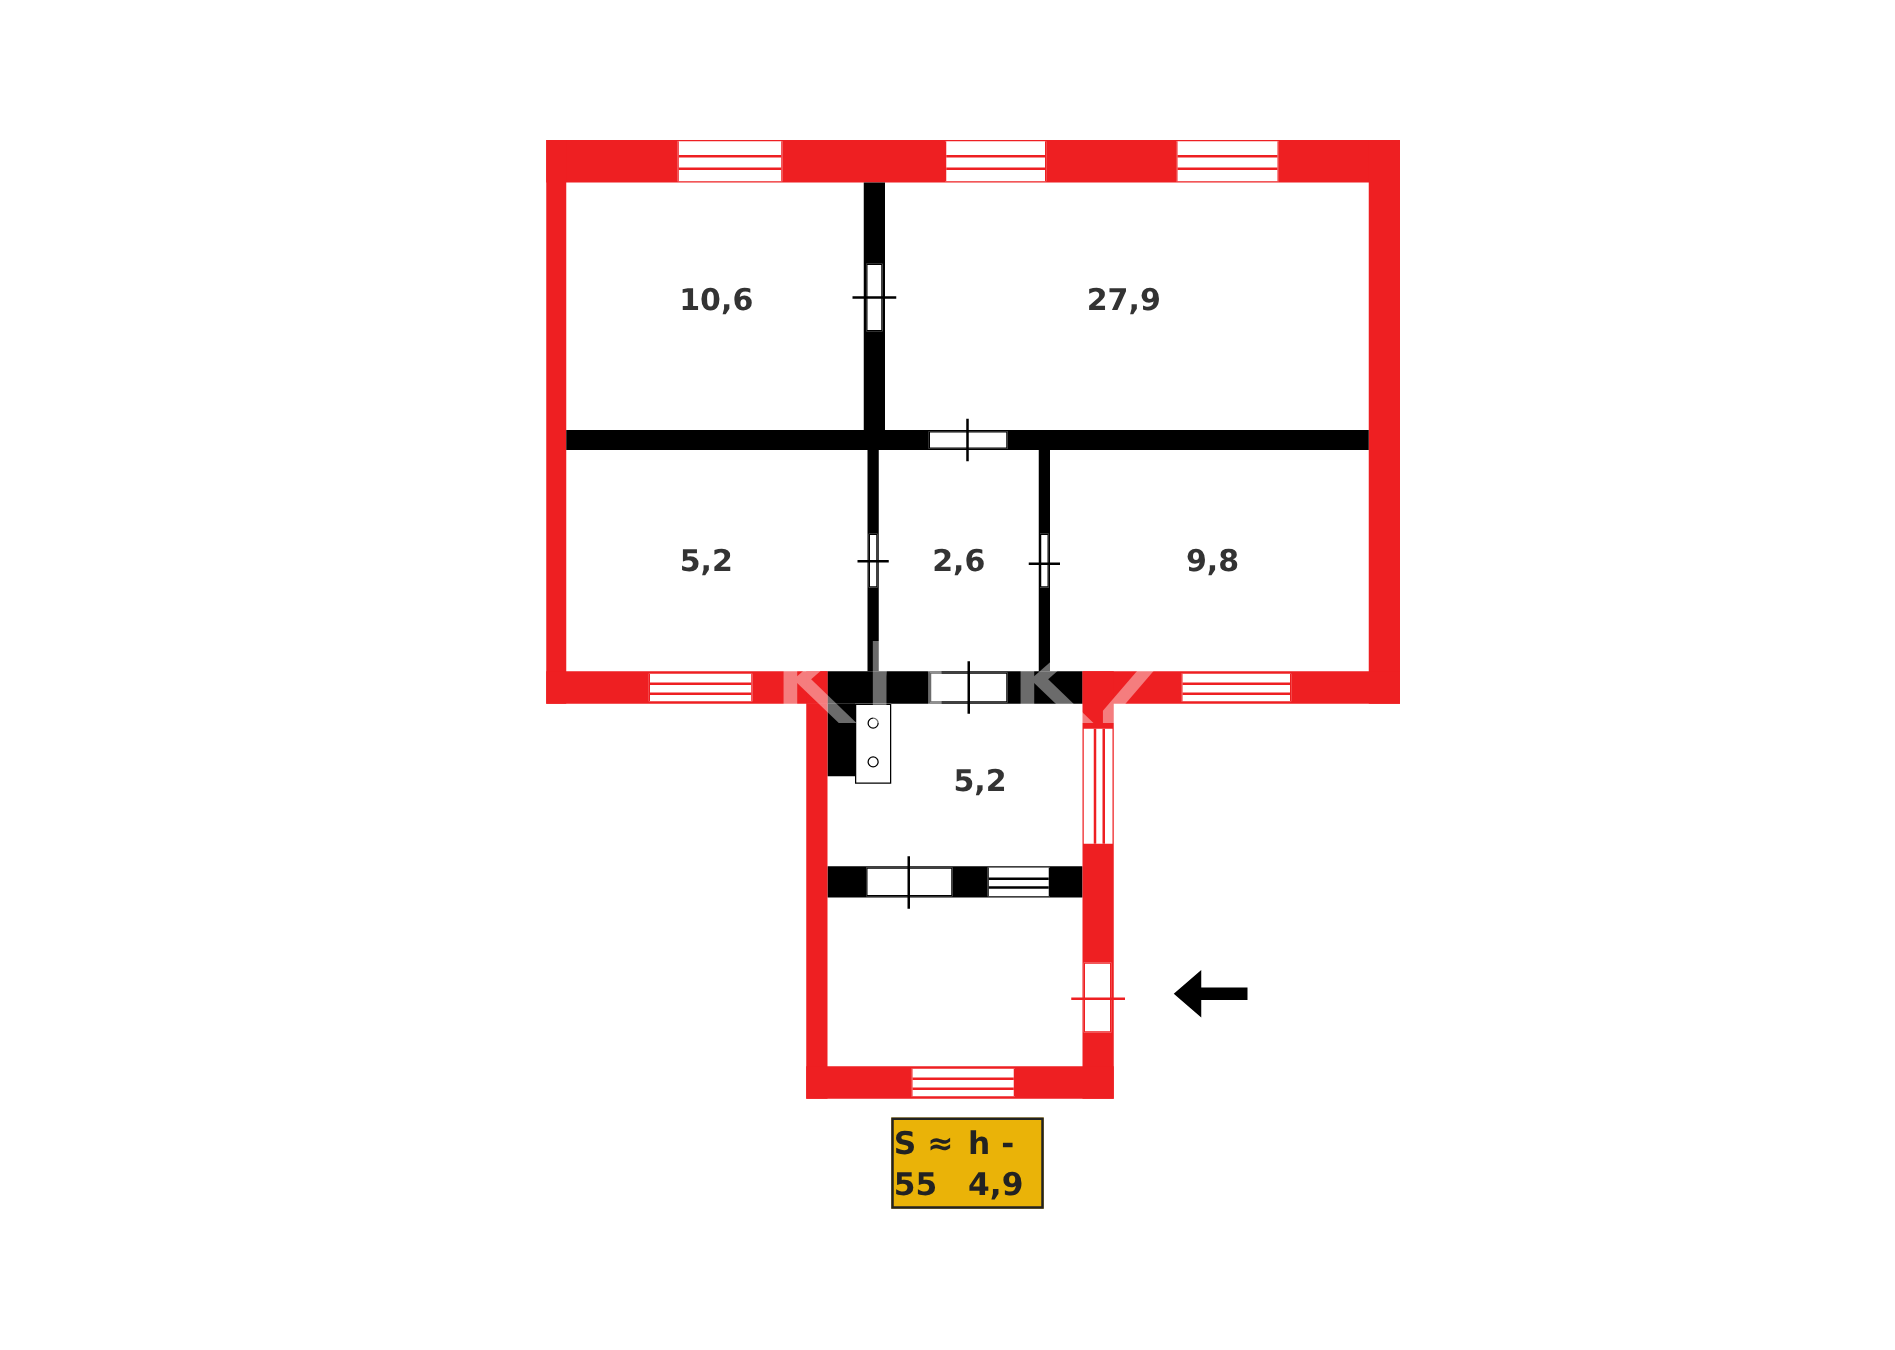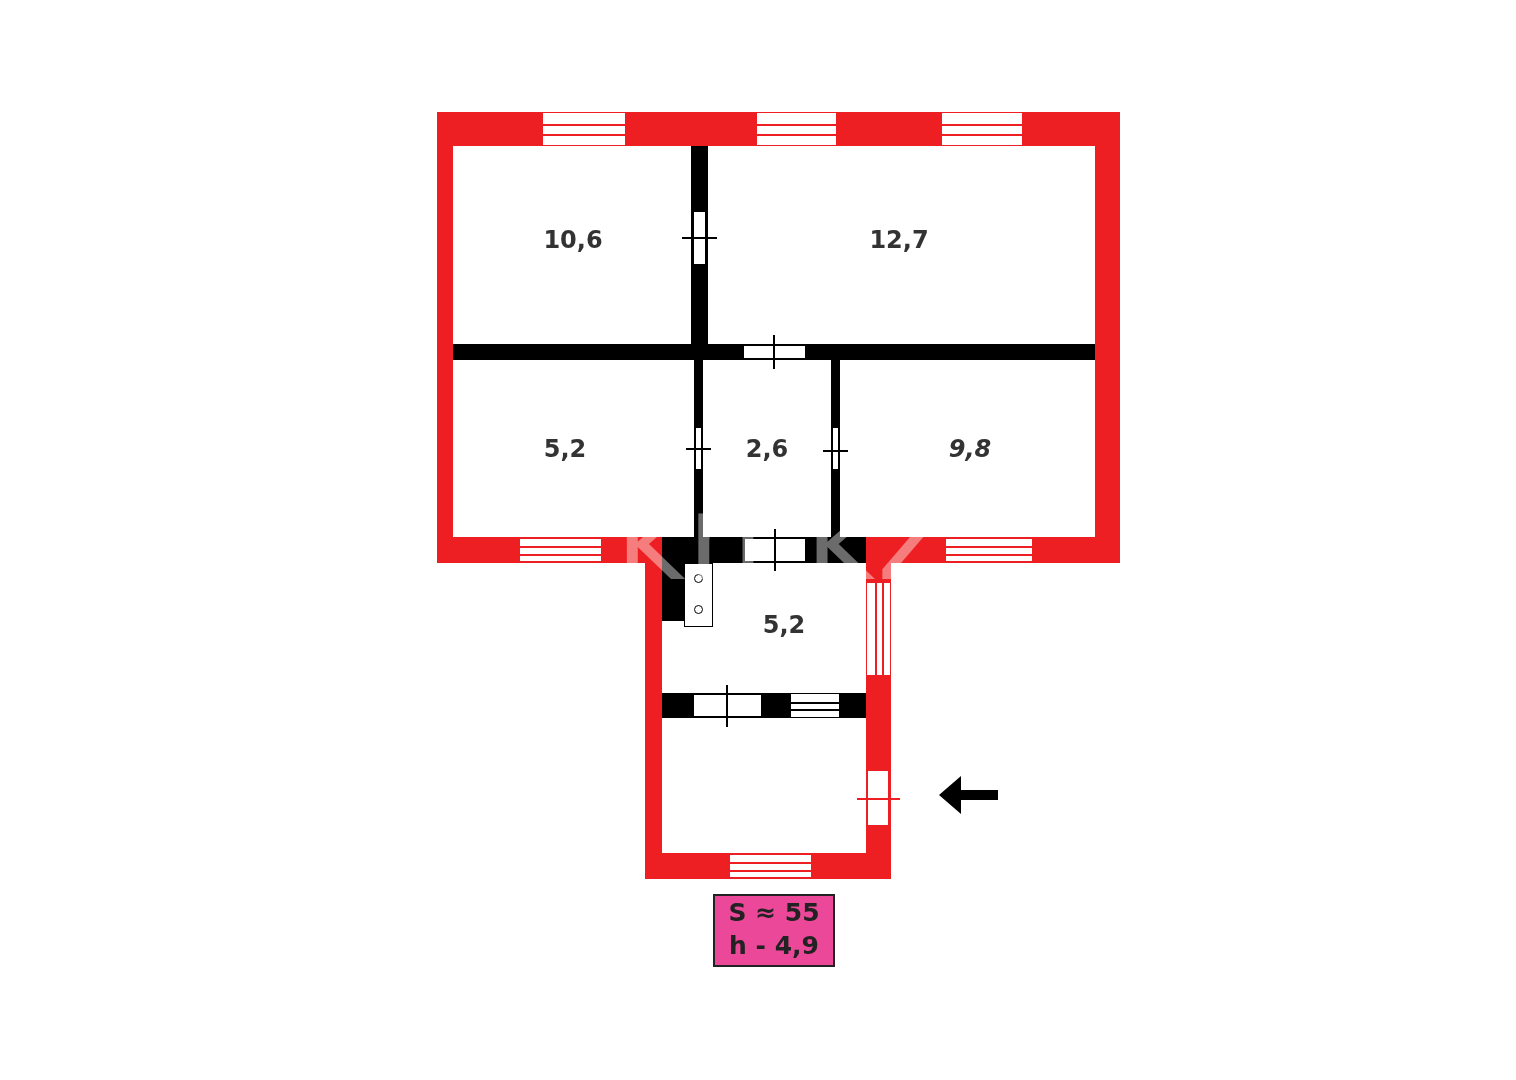--- a/index.html
+++ b/index.html
@@ -22,22 +22,22 @@
   .win-v::before, .win-v::after { content: ""; position: absolute; top: 0; bottom: 0; width: 2px; background: #ee1f22; }
   .win-v::before { left: 33%; }
   .win-v::after { left: 66%; }
   
   .door { position: absolute; background: #ffffff; box-sizing: border-box; border: 1px solid #000; }
   .tick-v { position: absolute; width: 2px; background: #000; }
   .tick-h { position: absolute; height: 2px; background: #000; }
   .room-label { position: absolute; font-family: "DejaVu Sans", sans-serif; font-weight: bold;
                 font-size: 24px; color: #333333; transform: translate(-50%, -50%); white-space: nowrap; }
   .summary { position: absolute; left: 697px; top: 894px; width: 122px; height: 73px;
-             border: 2px solid #222; box-sizing: border-box; background: #ec4899;
-             display: flex; flex-direction: column; align-items: center; justify-content: flex-start; }
+             border: 2px solid #222; box-sizing: border-box; background: #eab308;
+             display: flex; flex-direction: row; align-items: center; justify-content: center; }
   .summary span { font-family: "DejaVu Sans", sans-serif; font-weight: bold; font-size: 25px;
                   color: #222; line-height: 33px; }
   .watermark { position: absolute; left: 600px; top: 478px; font-family: "DejaVu Sans", sans-serif;
                font-weight: normal; font-size: 120px; color: rgba(255,255,255,0.42);
                letter-spacing: 2px; pointer-events: none; line-height: 1; }
   .stove { position: absolute; left: 668px; top: 563px; width: 29px; height: 64px;
            background: #fff; border: 1px solid #000; box-sizing: border-box; }
   .burner { position: absolute; left: 9px; width: 9px; height: 9px; border: 1.5px solid #000;
             border-radius: 50%; box-sizing: border-box; }
 </style>
@@ -100,24 +100,24 @@
   <div class="stove">
     <div class="burner" style="top:10px;"></div>
     <div class="burner" style="top:41px;"></div>
   </div>
 
   <svg class="abs" style="left:920px;top:772px;" width="66" height="46" viewBox="0 0 66 46">
     <polygon points="3,23 25,4 25,18 62,18 62,28 25,28 25,42" fill="#000"></polygon>
   </svg>
 
   <span class="room-label" style="left:557px;top:240px;">10,6</span>
-  <span class="room-label" style="left:883px;top:240px;">12,7</span>
+  <span class="room-label" style="left:883px;top:240px;">27,9</span>
   <span class="room-label" style="left:549px;top:449px;">5,2</span>
   <span class="room-label" style="left:751px;top:449px;">2,6</span>
-  <span class="room-label" style="left:954px;top:449px;font-style:italic;">9,8</span>
+  <span class="room-label" style="left:954px;top:449px;">9,8</span>
   <span class="room-label" style="left:768px;top:625px;">5,2</span>
 
   <div class="watermark">kn.kz</div>
 
   <div class="summary">
     <span>S ≈ 55</span>
     <span>h - 4,9</span>
   </div>
 </div>
 

